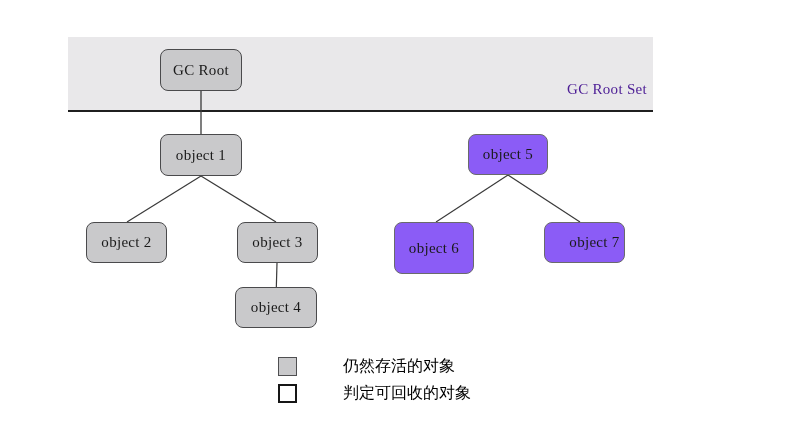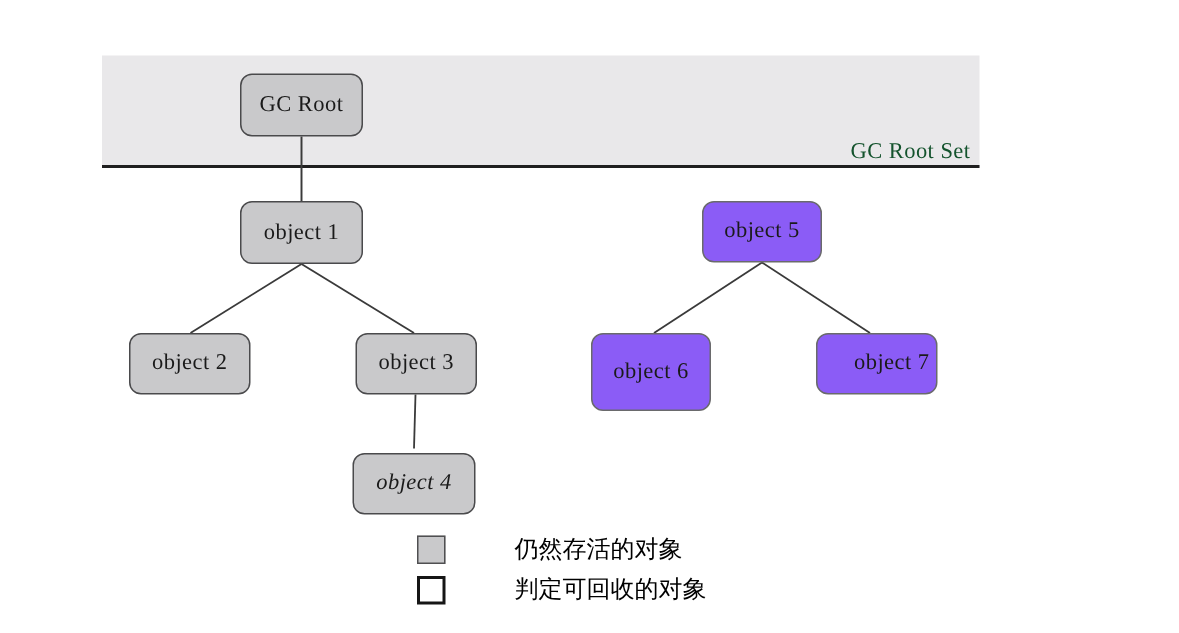--- a/index.html
+++ b/index.html
@@ -21,23 +21,23 @@
     left: 68px;
     top: 37px;
     width: 585px;
     height: 73px;
     background: #e9e8ea;
     border-bottom: 2px solid #1f1f1f;
   }
   .gc-band-label {
     position: absolute;
     right: 6px;
-    bottom: 0;
+    bottom: 12px;
     font-size: 15px;
-    color: #14532d;
+    color: #4c1d95;
     letter-spacing: 0.3px;
     margin-left: 36px;
   }
   svg.connectors {
     position: absolute;
     left: 0;
     top: 0;
     pointer-events: none;
   }
   .node {
@@ -109,21 +109,21 @@
   </svg>
 
   <div class="node alive" style="left:160px; top:49px;  width:82px; height:42px;">GC Root</div>
 
   <div class="node alive" style="left:160px; top:134px; width:82px; height:42px;">object 1</div>
 
   <div class="node alive" style="left:86px;  top:222px; width:81px; height:41px;">object 2</div>
 
   <div class="node alive" style="left:237px; top:222px; width:81px; height:41px;">object 3</div>
 
-  <div class="node alive" style="left:235px; top:302px; width:82px; height:41px;font-style:italic;">object 4</div>
+  <div class="node alive" style="left:235px; top:287px; width:82px; height:41px;">object 4</div>
 
   <div class="node recyclable" style="left:468px; top:134px; width:80px; height:41px;">object 5</div>
 
   <div class="node recyclable" style="left:394px; top:222px; width:80px; height:52px;">object 6</div>
 
   <div class="node recyclable" style="left:544px; top:222px; width:81px; height:41px;padding-left:20px;">object 7</div>
 
   <div class="legend">
     <div class="legend-row">
       <div class="swatch alive"></div>

